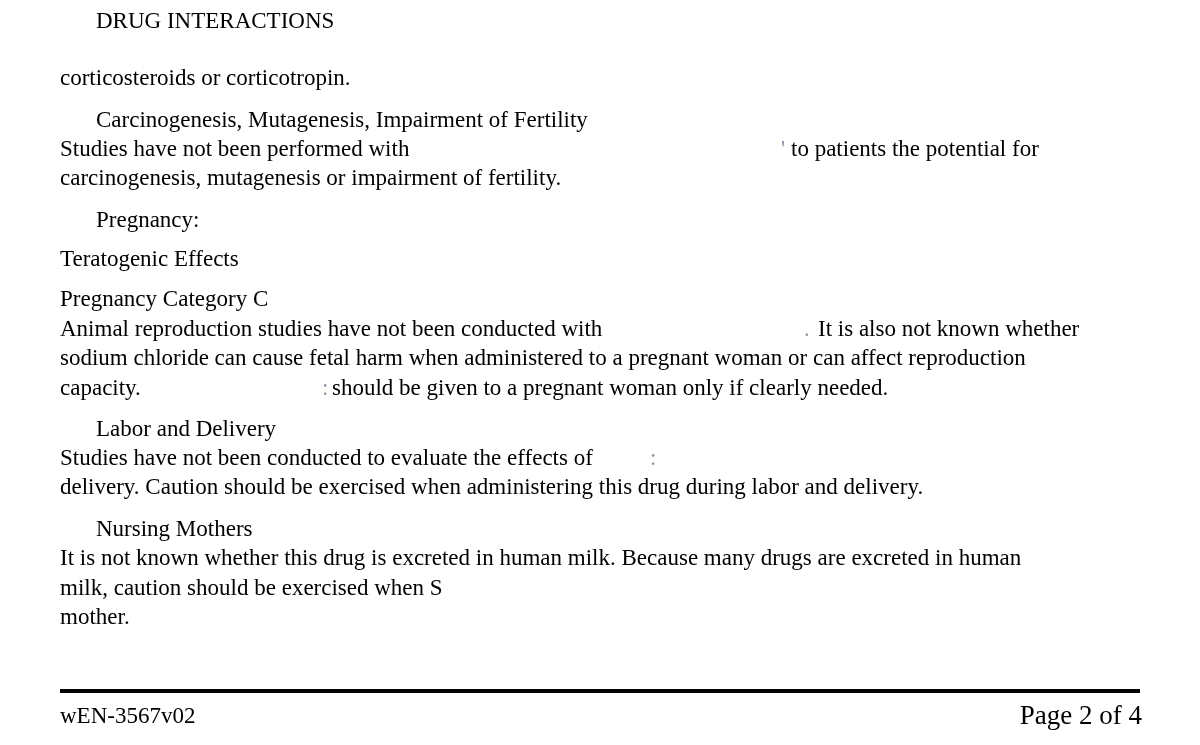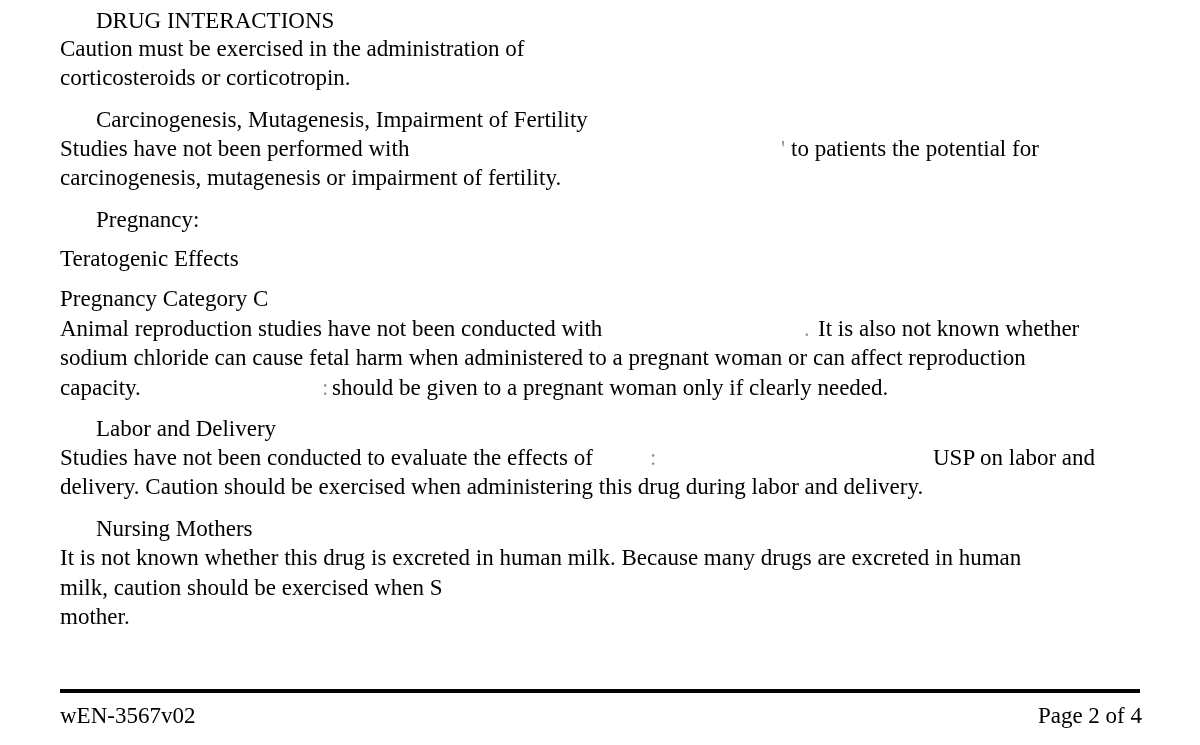--- a/index.html
+++ b/index.html
@@ -8,28 +8,27 @@
     font-family:"Liberation Serif", serif;color:#000;overflow:hidden;
   }
   .ln{position:absolute;left:60px;height:29px;font-size:23px;line-height:29px;white-space:nowrap;}
   .seg{position:absolute;top:0;white-space:nowrap;}
   .b{font-weight:normal;margin-left:36px;}
   .i{}
   .remnant{color:#8b93a5;}
   .gap{position:absolute;top:2px;height:24px;}
   .rule{position:absolute;left:60px;top:689px;width:1080px;height:4px;background:#000;}
   .footer-left{position:absolute;left:60px;top:701px;font-size:23px;line-height:29px;}
-  .footer-right{position:absolute;right:58px;top:701px;font-size:23px;line-height:29px;margin-left:36px;}
+  .footer-right{position:absolute;right:58px;top:701px;font-size:27px;line-height:29px;margin-left:36px;}
 </style>
 </head>
 <body>
 
 <div class="ln b" style="top:6px;">DRUG INTERACTIONS</div>
 <div class="ln" style="top:34px;">
-  <span>Caution must be exercised in the administration of</span>
   <span class="gap" style="left:520px;width:265px;"></span>
 </div>
 <div class="ln" style="top:63px;">
   <span>corticosteroids or corticotropin.</span>
 </div>
 
 <div class="ln b" style="top:105px;">Carcinogenesis, Mutagenesis, Impairment of Fertility</div>
 <div class="ln" style="top:134px;">
   <span>Studies have not been performed with</span>
   <span class="gap" style="left:380px;width:335px;"></span>
@@ -57,21 +56,20 @@
   <span class="gap" style="left:95px;width:165px;"></span>
   <span class="seg remnant" style="left:262px;">:</span>
   <span class="seg" style="left:272px;">should be given to a pregnant woman only if clearly needed.</span>
 </div>
 
 <div class="ln b" style="top:414px;">Labor and Delivery</div>
 <div class="ln" style="top:443px;">
   <span>Studies have not been conducted to evaluate the effects of</span>
   <span class="seg remnant" style="left:590px;">:</span>
   <span class="gap" style="left:605px;width:260px;"></span>
-  <span class="seg" style="left:873px;">USP on labor and</span>
 </div>
 <div class="ln" style="top:472px;">
   <span>delivery. Caution should be exercised when administering this drug during labor and delivery.</span>
 </div>
 
 <div class="ln b" style="top:514px;">Nursing Mothers</div>
 <div class="ln" style="top:543px;">
   <span>It is not known whether this drug is excreted in human milk. Because many drugs are excreted in human</span>
 </div>
 <div class="ln" style="top:573px;">

